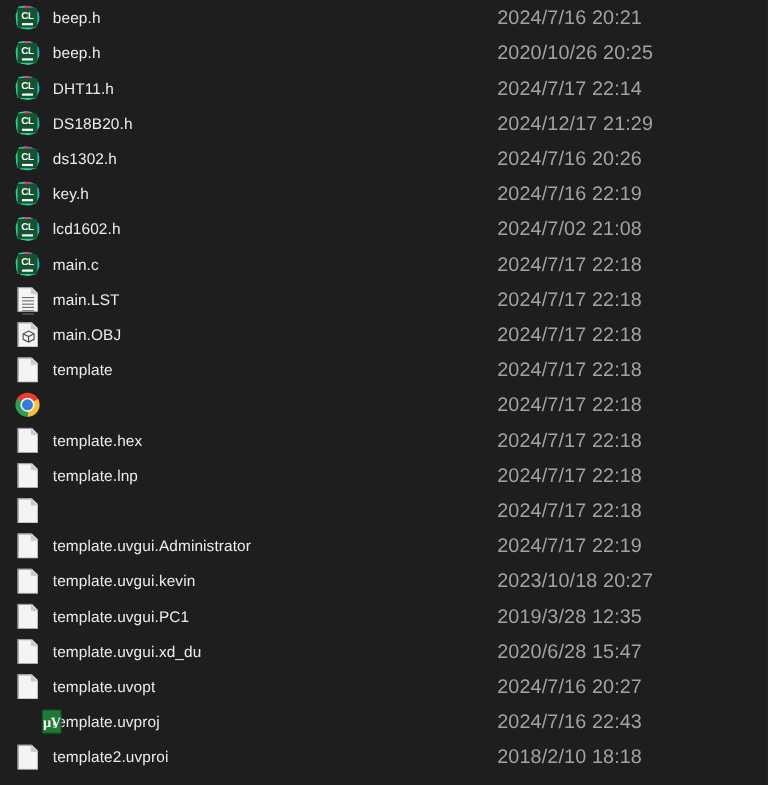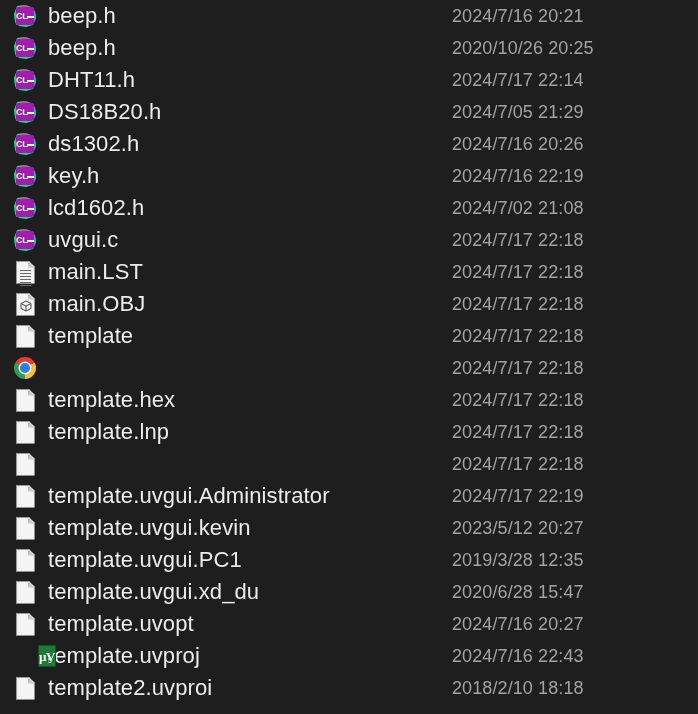--- a/index.html
+++ b/index.html
@@ -38,21 +38,21 @@
     height: 26px;
     min-width: 26px;
     display: flex;
     align-items: center;
     justify-content: center;
     position: relative;
   }
 
   .name-cell {
     margin-left: 10px;
-    font-size: 22px;
+    font-size: 14px;
     line-height: 22px;
     color: #ececec;
     white-space: nowrap;
     letter-spacing: 0.1px;
   }
 
   .date-cell {
     position: absolute;
     left: 452px;
     top: 50%;
@@ -73,24 +73,24 @@
     position: relative;
   }
   .ico-clion .blob {
     position: absolute;
     inset: 0;
   }
   .ico-clion .core {
     position: absolute;
     left: 2px; top: 2px;
     width: 18px; height: 18px;
-    background: #a21caf;
+    background: #14532d;
     border-radius: 2px;
     display: flex;
-    flex-direction: row;
+    flex-direction: column;
     align-items: center;
     justify-content: center;
   }
   .ico-clion .cl {
     font-family: "Liberation Sans", sans-serif;
     font-size: 9px;
     font-weight: 700;
     color: #ffffff;
     line-height: 9px;
     letter-spacing: -0.3px;
@@ -273,21 +273,21 @@
             <path d="M8 0 L14 1 L13 6 L8 5 Z" fill="#ff318c"></path>
             <path d="M1 14 L5 13 L7 19 L2 20 Z" fill="#18b6dc"></path>
           </svg>
           <span class="core">
             <span class="cl">CL</span>
             <span class="ul"></span>
           </span>
         </span>
       </span>
       <span class="name-cell">DS18B20.h</span>
-      <span class="date-cell">2024/7/05 21:29</span>
+      <span class="date-cell">2024/12/17 21:29</span>
     </div>
     <div class="file-row">
       <span class="icon-cell">
         <span class="ico-clion">
           <svg class="blob" viewBox="0 0 22 22" xmlns="http://www.w3.org/2000/svg">
             <path d="M3 1 L10 0 L16 2 L21 6 L22 13 L19 20 L12 22 L5 21 L1 17 L0 9 Z" fill="#21d789"></path>
             <path d="M12 0 L19 3 L22 10 L20 17 L14 21 L12 14 L14 7 Z" fill="#18b6dc"></path>
             <path d="M8 0 L14 1 L13 6 L8 5 Z" fill="#ff318c"></path>
             <path d="M1 14 L5 13 L7 19 L2 20 Z" fill="#18b6dc"></path>
           </svg>
@@ -344,21 +344,21 @@
             <path d="M12 0 L19 3 L22 10 L20 17 L14 21 L12 14 L14 7 Z" fill="#18b6dc"></path>
             <path d="M8 0 L14 1 L13 6 L8 5 Z" fill="#ff318c"></path>
             <path d="M1 14 L5 13 L7 19 L2 20 Z" fill="#18b6dc"></path>
           </svg>
           <span class="core">
             <span class="cl">CL</span>
             <span class="ul"></span>
           </span>
         </span>
       </span>
-      <span class="name-cell">uvgui.c</span>
+      <span class="name-cell">main.c</span>
       <span class="date-cell">2024/7/17 22:18</span>
     </div>
     <div class="file-row">
       <span class="icon-cell">
         <span class="ico-page">
           <span class="sheet"></span>
           <span class="fold"></span>
           <span class="lines">
             <i></i>
             <i></i>
@@ -444,21 +444,21 @@
       <span class="date-cell">2024/7/17 22:19</span>
     </div>
     <div class="file-row">
       <span class="icon-cell">
         <span class="ico-page">
           <span class="sheet"></span>
           <span class="fold"></span>
         </span>
       </span>
       <span class="name-cell">template.uvgui.kevin</span>
-      <span class="date-cell">2023/5/12 20:27</span>
+      <span class="date-cell">2023/10/18 20:27</span>
     </div>
     <div class="file-row">
       <span class="icon-cell">
         <span class="ico-page">
           <span class="sheet"></span>
           <span class="fold"></span>
         </span>
       </span>
       <span class="name-cell">template.uvgui.PC1</span>
       <span class="date-cell">2019/3/28 12:35</span>

